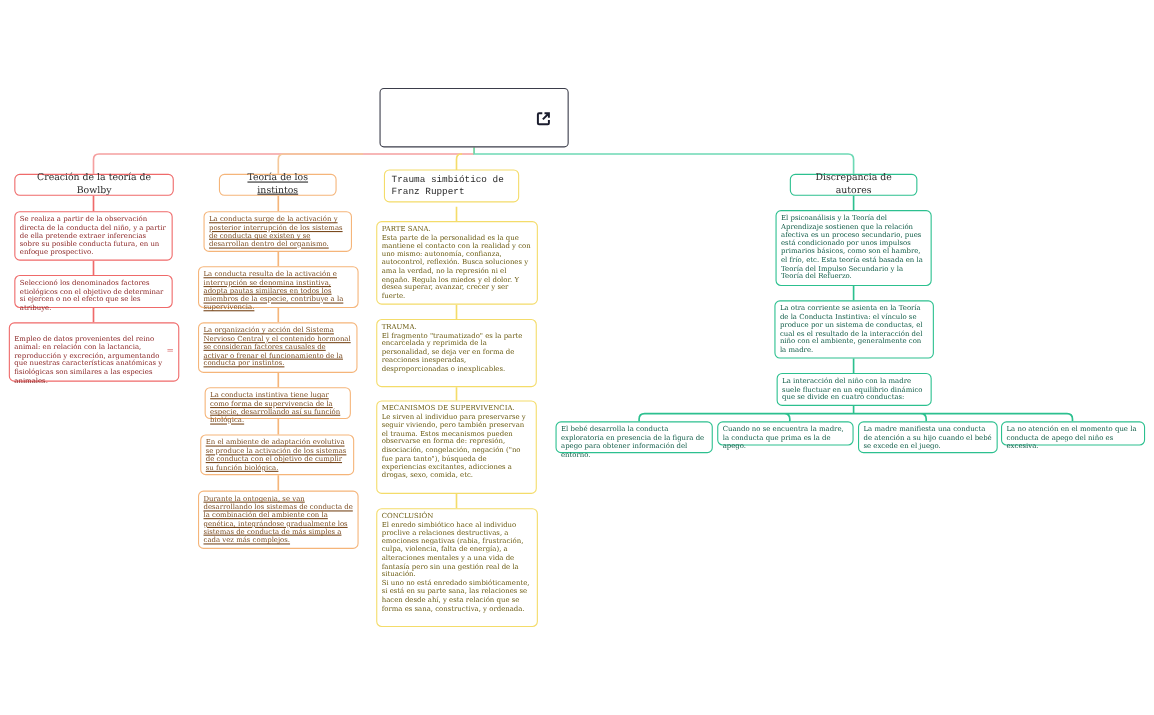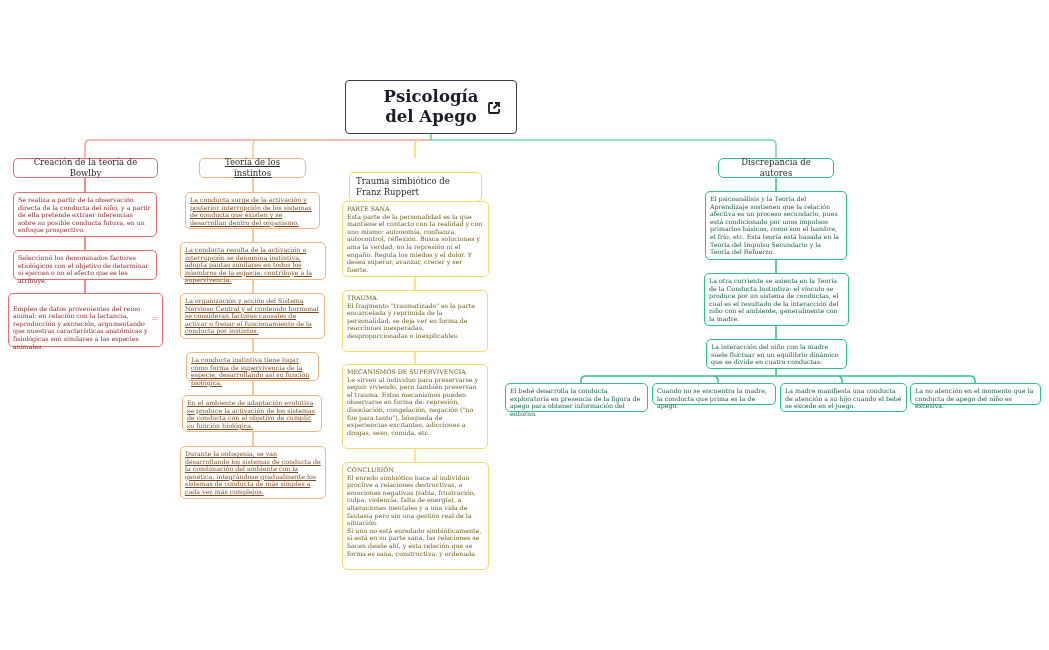--- a/index.html
+++ b/index.html
@@ -39,21 +39,20 @@
 
     <path d="M420 140 L419 140 Q415 140 415 145 L415 158" stroke="#f4dc6a" stroke-width="1.5" fill="none"></path>
     <path d="M415 188 L415 201 M415 277 L415 290 M415 352 L415 364 M415 449 L415 462" stroke="#f4dc6a" stroke-width="1.5" fill="none"></path>
 
     <path d="M431 134 L431 140 L771 140 Q776 140 776 145 L776 158" stroke="#6dd9b5" stroke-width="1.5" fill="none"></path>
     <path d="M776 178 L776 191 M776 260 L776 273 M776 326 L776 339" stroke="#2cc08f" stroke-width="1.5" fill="none"></path>
     <path d="M776 369 L776 376 M581 383 L581 381 Q581 376 586 376 L970 376 Q975 376 975 381 L975 383 M713 376 Q718 376 718 381 L718 383 M837 376 Q842 376 842 381 L842 383" stroke="#2cc08f" stroke-width="1.5" fill="none"></path>
   </svg>
 
   <div class="node root">
-    <div class="root-title">Psicología del Apego</div>
     <svg class="root-icon" viewBox="0 0 16 16">
       <path d="M7 3 H4 Q3 3 3 4 V12 Q3 13 4 13 H12 Q13 13 13 12 V9" stroke="#1b1d2e" stroke-width="1.8" fill="none"></path>
       <path d="M9 3 H13 V7 M13 3 L7.5 8.5" stroke="#1b1d2e" stroke-width="1.8" fill="none"></path>
     </svg>
   </div>
 
   <div class="node topic red" style="left:13px;top:158px;width:145px;height:20px;">
     <span>Creación de la teoría de Bowlby</span>
   </div>
   <div class="node leaf red" style="left:13px;top:192px;width:144px;height:45px;">Se realiza a partir de la observación directa de la conducta del niño, y a partir de ella pretende extraer inferencias sobre su posible conducta futura, en un enfoque prospectivo.</div>
@@ -66,21 +65,21 @@
   <div class="node topic orange" style="left:199px;top:158px;width:107px;height:20px;">
     <span>Teoría de los instintos</span>
   </div>
   <div class="node leaf orange" style="left:185px;top:192px;width:135px;height:37px;">La conducta surge de la activación y posterior interrupción de los sistemas de conducta que existen y se desarrollan dentro del organismo.</div>
   <div class="node leaf orange" style="left:180px;top:242px;width:146px;height:38px;">La conducta resulta de la activación e interrupción se denomina instintiva, adopta pautas similares en todos los miembros de la especie, contribuye a la supervivencia.</div>
   <div class="node leaf orange" style="left:180px;top:293px;width:145px;height:46px;">La organización y acción del Sistema Nervioso Central y el contenido hormonal se consideran factores causales de activar o frenar el funcionamiento de la conducta por instintos.</div>
   <div class="node leaf orange" style="left:186px;top:352px;width:133px;height:29px;">La conducta instintiva tiene lugar como forma de supervivencia de la especie, desarrollando así su función biológica.</div>
   <div class="node leaf orange" style="left:182px;top:395px;width:140px;height:37px;">En el ambiente de adaptación evolutiva se produce la activación de los sistemas de conducta con el objetivo de cumplir su función biológica.</div>
   <div class="node leaf orange" style="left:180px;top:446px;width:146px;height:53px;">Durante la ontogenia, se van desarrollando los sistemas de conducta de la combinación del ambiente con la genética, integrándose gradualmente los sistemas de conducta de más simples a cada vez más complejos.</div>
 
-  <div class="node topic yellow" style="left:349px;top:172px;width:133px;height:30px;">
+  <div class="node topic yellow" style="left:349px;top:154px;width:123px;height:30px;font-family:Liberation Mono, monospace;">
     <span>Trauma simbiótico de Franz Ruppert</span>
   </div>
   <div class="node leaf yellow" style="left:342px;top:201px;width:147px;height:76px;">PARTE SANA.
 Esta parte de la personalidad es la que mantiene el contacto con la realidad y con uno mismo: autonomía, confianza, autocontrol, reflexión. Busca soluciones y ama la verdad, no la represión ni el engaño. Regula los miedos y el dolor. Y desea superar, avanzar, crecer y ser fuerte.</div>
   <div class="node leaf yellow" style="left:342px;top:290px;width:146px;height:62px;">TRAUMA.
 El fragmento "traumatizado" es la parte encarcelada y reprimida de la personalidad, se deja ver en forma de reacciones inesperadas, desproporcionadas o inexplicables.</div>
   <div class="node leaf yellow" style="left:342px;top:364px;width:146px;height:85px;">MECANISMOS DE SUPERVIVENCIA.
 Le sirven al individuo para preservarse y seguir viviendo, pero también preservan el trauma. Estos mecanismos pueden observarse en forma de: represión, disociación, congelación, negación ("no fue para tanto"), búsqueda de experiencias excitantes, adicciones a drogas, sexo, comida, etc.</div>
   <div class="node leaf yellow" style="left:342px;top:462px;width:147px;height:108px;">CONCLUSIÓN
 El enredo simbiótico hace al individuo proclive a relaciones destructivas, a emociones negativas (rabia, frustración, culpa, violencia, falta de energía), a alteraciones mentales y a una vida de fantasía pero sin una gestión real de la situación.

